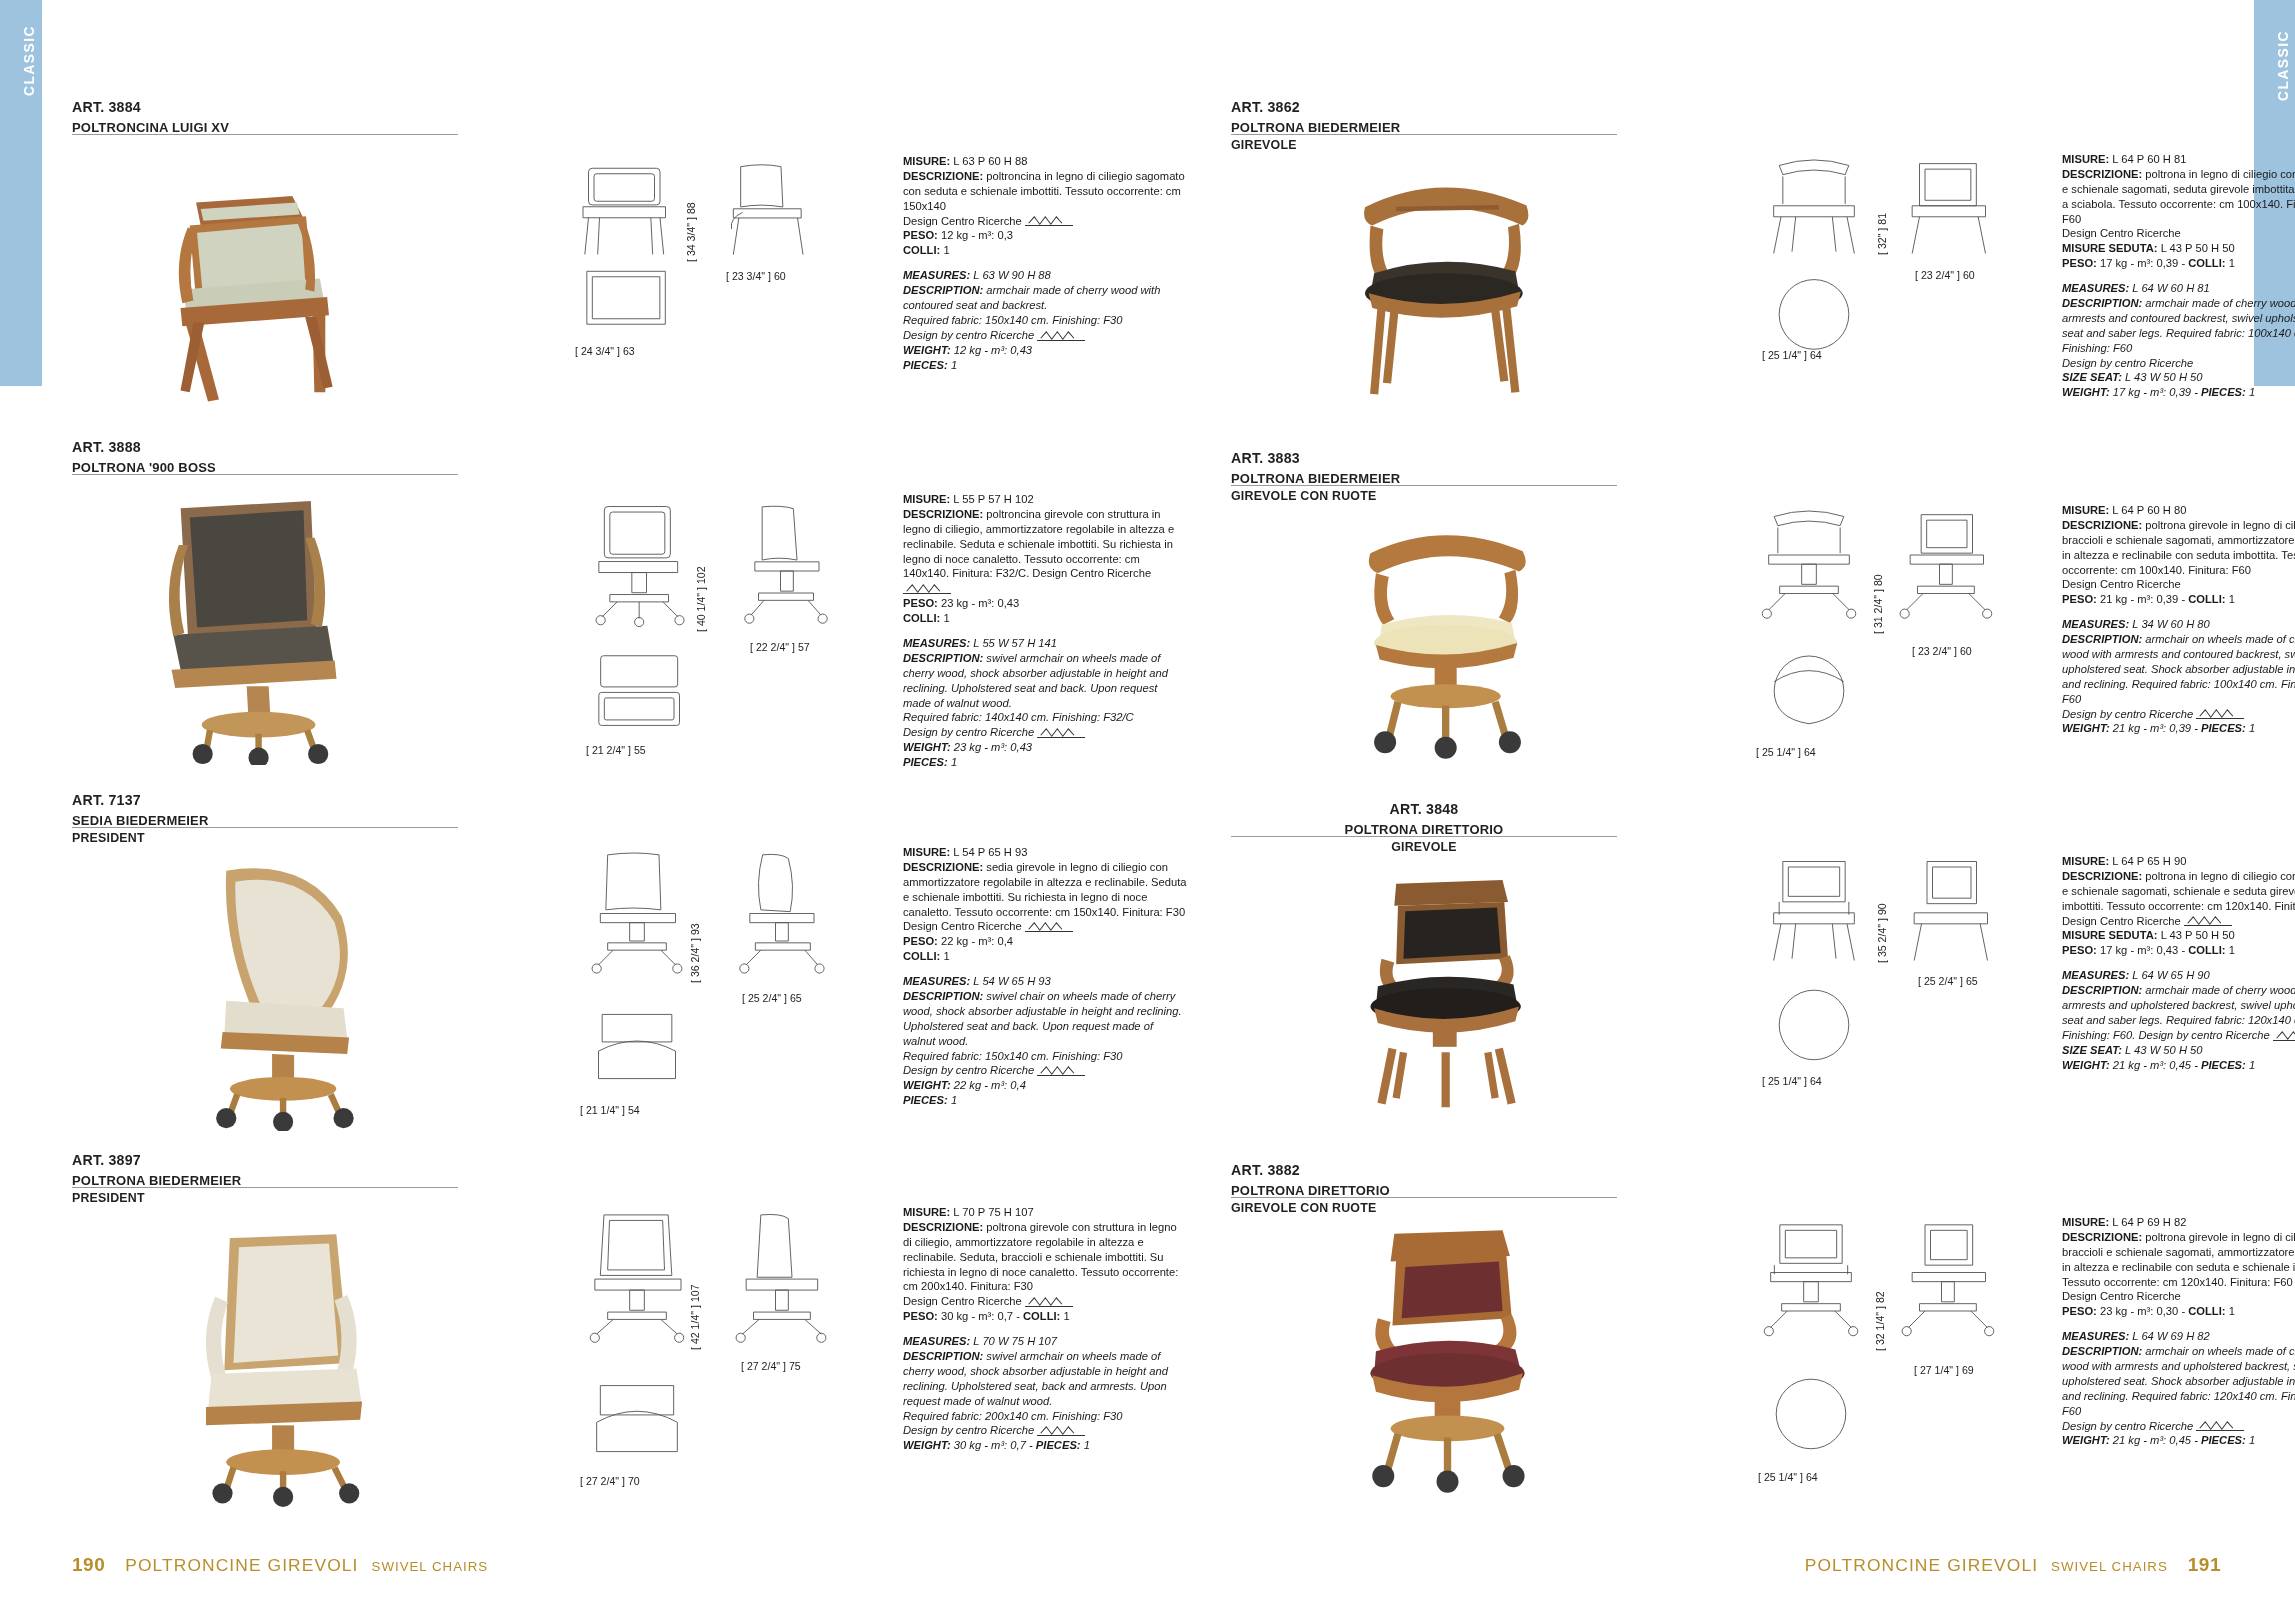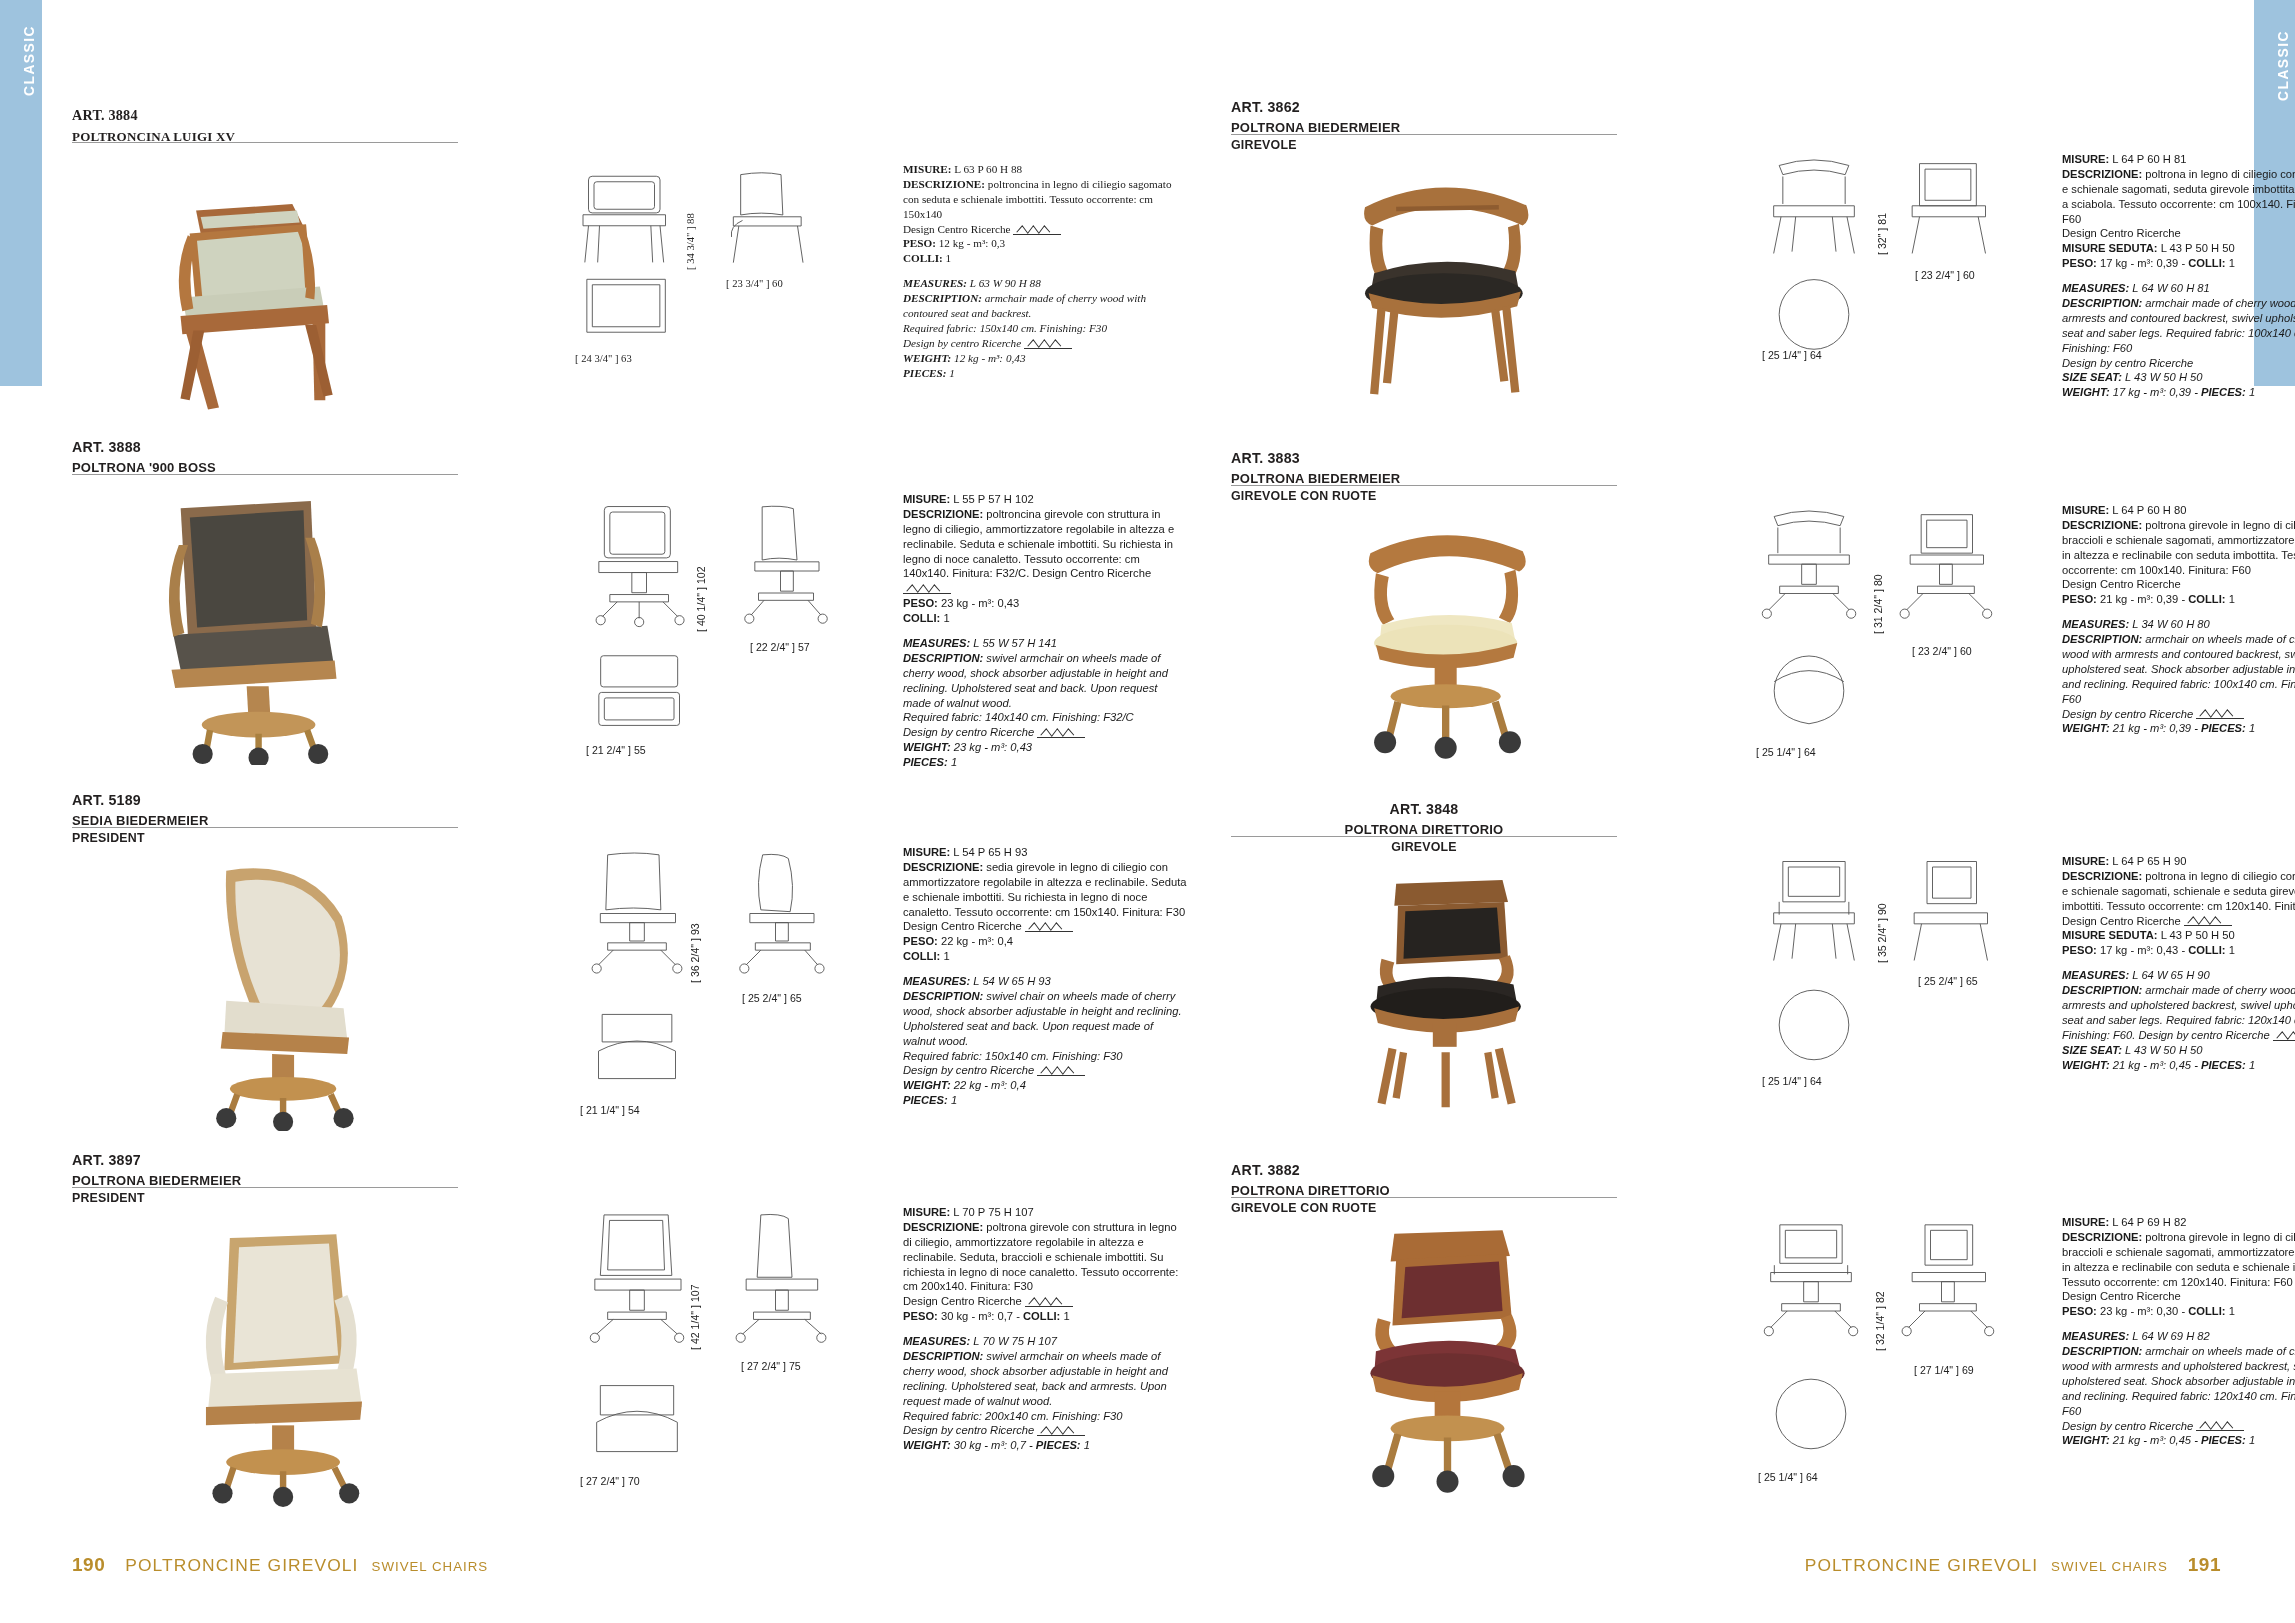--- a/index.html
+++ b/index.html
@@ -60,21 +60,21 @@
 
   <div class="sidetab left">
     <span>CLASSIC</span>
   </div>
   <div class="sidetab right">
     <span>CLASSIC</span>
   </div>
 
   <div class="leftpage">
 
-    <div class="item" style="left:0;top:107px;width:1065px;height:331px;font-family:Liberation Serif, serif;">
+    <div class="item" style="left:0;top:99px;width:1065px;height:331px;">
       <div style="position:absolute;left:0;top:0;width:386px;">
         <div class="art-code">ART. 3884</div>
         <div class="art-name">POLTRONCINA LUIGI XV</div>
       </div>
       <div class="rule" style="left:0;top:35px;width:386px;"></div>
 
       <div class="ph-wrap" style="left:37px;top:53px;width:275px;height:266px;">
         <svg width="275" height="266" viewBox="0 0 300 290">
           <rect width="300" height="290" fill="#ffffff"></rect>
           <g>
@@ -253,21 +253,21 @@
           <b>WEIGHT:</b>
           <span>23 kg - m³: 0,43</span><br>
           <b>PIECES:</b>
           <span>1</span>
         </div>
       </div>
     </div>
 
     <div class="item" style="left:0;top:792px;width:1065px;height:358px;">
       <div style="position:absolute;left:0;top:0;width:386px;">
-        <div class="art-code">ART. 5189</div>
+        <div class="art-code">ART. 7137</div>
         <div class="art-name">SEDIA BIEDERMEIER</div>
         <div class="art-sub">PRESIDENT</div>
       </div>
       <div class="rule" style="left:0;top:35px;width:386px;"></div>
 
       <div class="ph-wrap" style="left:55px;top:64px;width:303px;height:275px;">
         <svg width="303" height="275" viewBox="0 0 330 300">
           <rect width="330" height="300" fill="#ffffff"></rect>
           <path d="M108 16 Q196 2 234 66 Q254 128 214 178 L140 176 Q104 96 108 16 Z" fill="#c8a36e"></path>
           <path d="M118 28 Q192 16 226 72 Q244 128 208 170 L148 168 Q116 98 118 28 Z" fill="#e7e2d4"></path>

